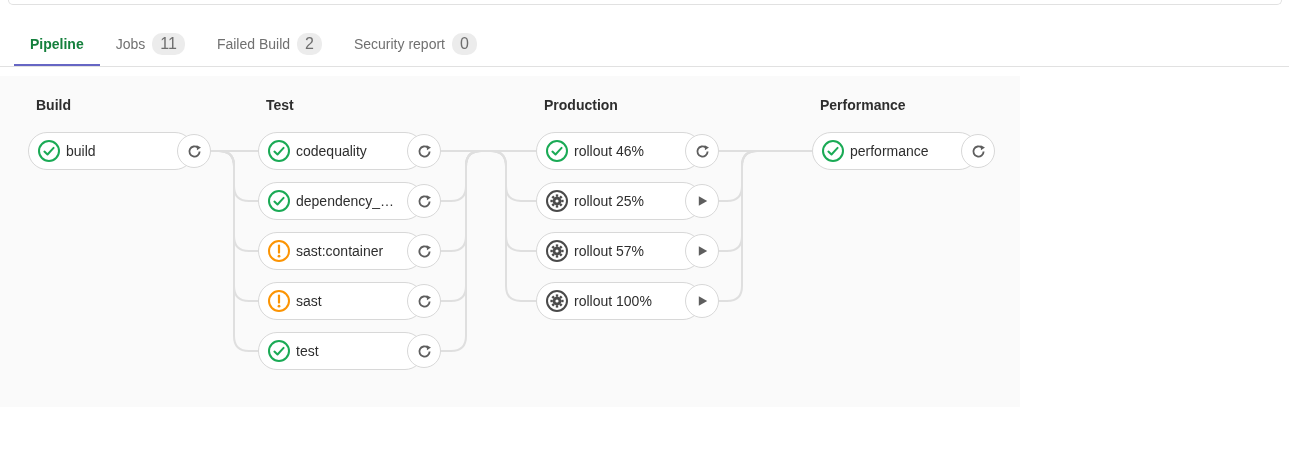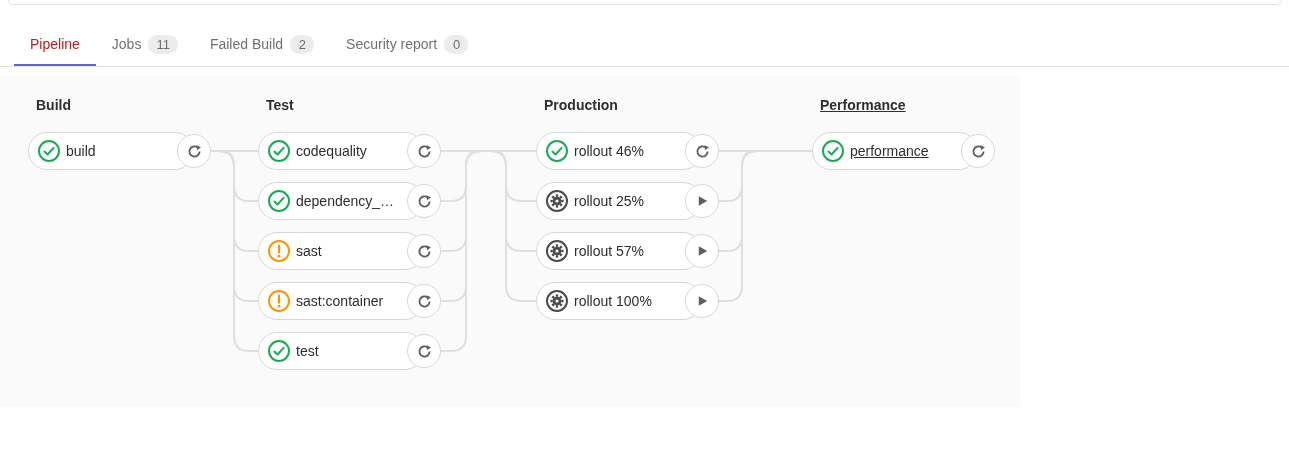--- a/index.html
+++ b/index.html
@@ -13,23 +13,23 @@
 
   
   .header-edge{position:absolute;top:-10px;left:8px;width:1274px;height:15px;
     border:1px solid #e1e1e1;border-top:none;border-radius:0 0 5px 5px;background:#fff;}
 
   
   .tabbar{position:absolute;top:24px;left:0;width:1289px;height:43px;
     display:flex;align-items:stretch;padding-left:14px;border-bottom:1px solid #e1e1e1;}
   .tab{display:flex;align-items:center;gap:7px;padding:0 16px;cursor:pointer;
     font-size:14px;color:#707070;border-bottom:2px solid transparent;}
-  .tab.active{color:#b91c1c;font-weight:normal;border-bottom-color:var(--accent);justify-content:center;}
-  .badge{display:inline-block;min-width:24px;text-align:right;padding:2px 8px;
-    border-radius:10px;background:#ececec;color:#6e6e6e;font-size:13px;font-weight:normal;}
+  .tab.active{color:#15803d;font-weight:bold;border-bottom-color:var(--accent);justify-content:center;}
+  .badge{display:inline-block;min-width:24px;text-align:left;padding:2px 8px;
+    border-radius:10px;background:#ececec;color:#6e6e6e;font-size:16px;font-weight:normal;}
 
   
   .graph{position:absolute;top:76px;left:0;width:1020px;height:331px;background:var(--graph-bg);padding-left:48px;}
   .connectors{position:absolute;top:0;left:0;z-index:0;}
   .connectors path{fill:none;stroke:var(--connector);stroke-width:2;}
 
   .stage{position:absolute;top:21px;z-index:1;}
   .stage-title{font-size:14px;font-weight:bold;line-height:16px;margin:0 0 19px 8px;color:#2e2e2e;}
   .job{position:relative;width:166px;height:38px;margin-bottom:12px;background:#fff;
     border:1px solid var(--pill-border);border-radius:19px;display:flex;align-items:center;
@@ -139,37 +139,37 @@
             </button>
   </div>
           <div class="job">
     <span class="job-status">
               <svg width="22" height="22" viewBox="0 0 22 22">
     <circle cx="11" cy="11" r="10" fill="#fff" stroke="#fc9403" stroke-width="2"></circle>
     <line x1="11" y1="5.6" x2="11" y2="12.6" stroke="#fc9403" stroke-width="2.2" stroke-linecap="round"></line>
     <circle cx="11" cy="16.2" r="1.4" fill="#fc9403"></circle>
   </svg>
             </span>
-    <span class="job-label">sast</span>
+    <span class="job-label">sast:container</span>
     <button class="job-action">
               <svg width="17" height="17" viewBox="0 0 20 20">
     <path d="M16 10 a6 6 0 1 1 -2.1 -4.6" fill="none" stroke="#5e5e5e" stroke-width="2.2"></path>
     <polygon points="12.6,2.6 17.6,5.4 12.9,8.6" fill="#5e5e5e"></polygon>
   </svg>
             </button>
   </div>
           <div class="job">
     <span class="job-status">
               <svg width="22" height="22" viewBox="0 0 22 22">
     <circle cx="11" cy="11" r="10" fill="#fff" stroke="#fc9403" stroke-width="2"></circle>
     <line x1="11" y1="5.6" x2="11" y2="12.6" stroke="#fc9403" stroke-width="2.2" stroke-linecap="round"></line>
     <circle cx="11" cy="16.2" r="1.4" fill="#fc9403"></circle>
   </svg>
             </span>
-    <span class="job-label">sast:container</span>
+    <span class="job-label">sast</span>
     <button class="job-action">
               <svg width="17" height="17" viewBox="0 0 20 20">
     <path d="M16 10 a6 6 0 1 1 -2.1 -4.6" fill="none" stroke="#5e5e5e" stroke-width="2.2"></path>
     <polygon points="12.6,2.6 17.6,5.4 12.9,8.6" fill="#5e5e5e"></polygon>
   </svg>
             </button>
   </div>
           <div class="job">
     <span class="job-status">
               <svg width="22" height="22" viewBox="0 0 22 22">
@@ -275,21 +275,21 @@
             </span>
     <span class="job-label">rollout 100%</span>
     <button class="job-action">
               <svg width="16" height="16" viewBox="0 0 16 16">
     <polygon points="4.8,3.2 13.2,8 4.8,12.8" fill="#5e5e5e"></polygon>
   </svg>
             </button>
   </div>
         </div>
   </div>
-      <div class="stage" style="left: 812px; text-decoration: underline;">
+      <div class="stage" style="left: 812px;">
     <div class="stage-title">Performance</div>
     <div>
           <div class="job">
     <span class="job-status">
               <svg width="22" height="22" viewBox="0 0 22 22">
     <circle cx="11" cy="11" r="10" fill="#fff" stroke="#1aaa55" stroke-width="2"></circle>
     <path d="M6.4 11.6 L9.5 14.5 L15.6 7.9" fill="none" stroke="#1aaa55" stroke-width="2" stroke-linecap="round" stroke-linejoin="round"></path>
   </svg>
             </span>
     <span class="job-label">performance</span>

